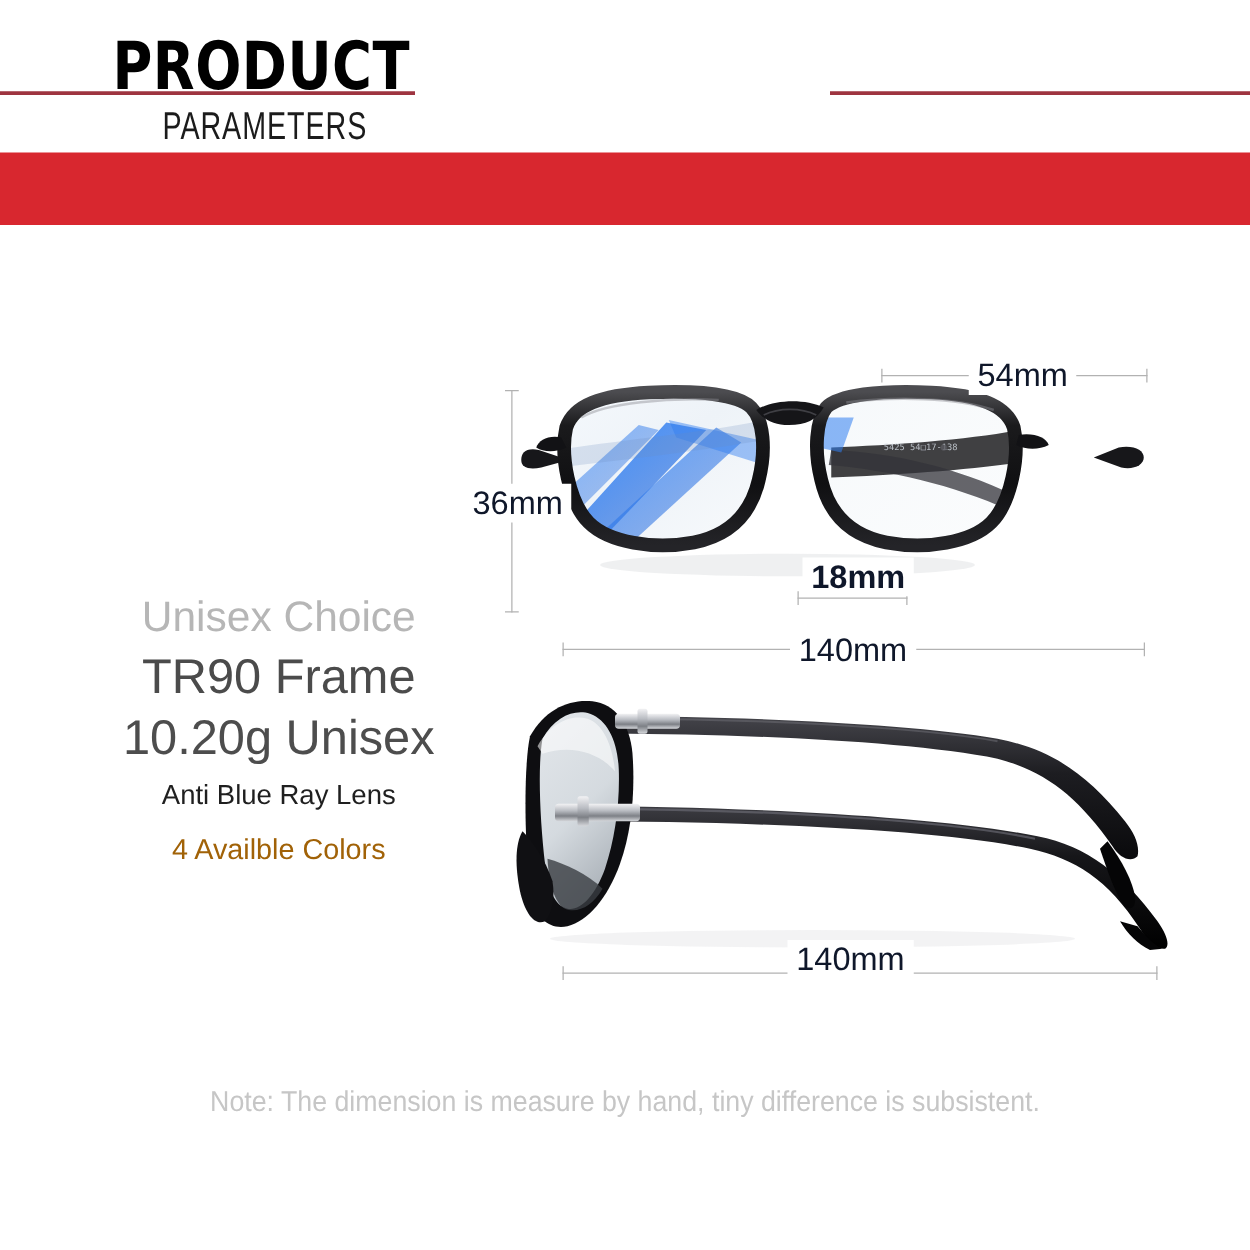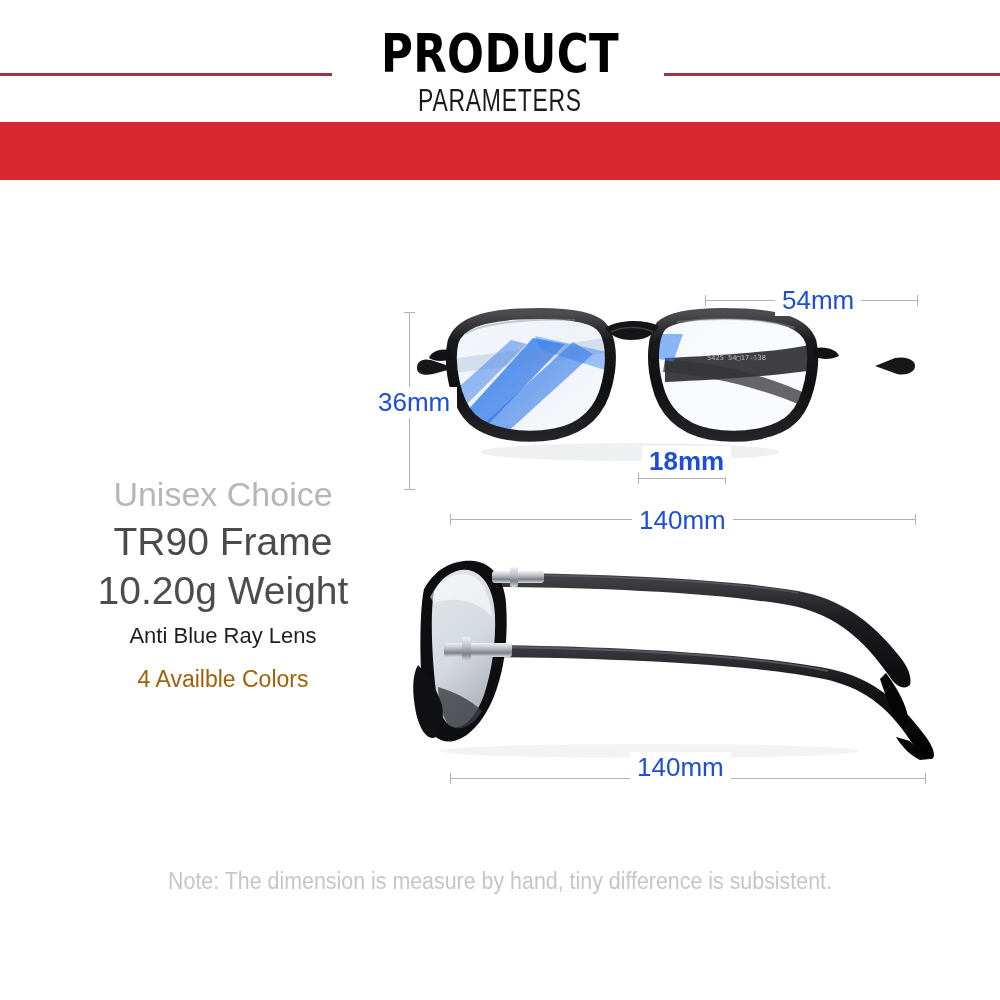--- a/index.html
+++ b/index.html
@@ -28,21 +28,21 @@
     background: #9e3440;
     top: 73px;
   }
   .rule.left  { left: 0px;   width: 332px; }
   .rule.right { left: 664px; width: 336px; }
 
   #title-block {
     position: absolute;
     left: 0; top: 26px;
     width: 1000px;
-    text-align: center;
+    text-align: left;
   }
   #product-title {
     display: block;
     font-family: "DejaVu Sans", sans-serif;
     font-weight: 700;
     font-size: 53px;
     line-height: 56px;
     letter-spacing: 0.5px;
     color: #000000;
     transform: scaleX(0.82);
@@ -78,21 +78,21 @@
   .spec-line.l1 { font-size: 34px; line-height: 45px; color: #b6b6b6; }
   .spec-line.l2 { font-size: 39px; line-height: 49px; color: #4b4b4b; }
   .spec-line.l3 { font-size: 39px; line-height: 49px; color: #4d4d4d; }
   .spec-line.l4 { font-size: 22px; line-height: 42px; color: #1f1f1f; }
   .spec-line.l5 { font-size: 23px; line-height: 45px; color: #a16207; }
 
   
   .dim-label {
     position: absolute;
     font-size: 26px;
-    color: #1d4ed8;
+    color: #0f172a;
     white-space: nowrap;
     background: #ffffff;
     padding: 0 7px;
   }
   .dim-h {
     position: absolute;
     height: 1px;
     background: #b2b2b2;
   }
   .dim-h::before, .dim-h::after {
@@ -147,21 +147,21 @@
   <div id="title-block">
     <span id="product-title">PRODUCT</span>
     <span id="parameters-subtitle">PARAMETERS</span>
   </div>
   <div id="red-band"></div>
 </div>
 
 <div id="spec-list">
   <span class="spec-line l1">Unisex Choice</span>
   <span class="spec-line l2">TR90 Frame</span>
-  <span class="spec-line l3">10.20g Weight</span>
+  <span class="spec-line l3">10.20g Unisex</span>
   <span class="spec-line l4">Anti Blue Ray Lens</span>
   <span class="spec-line l5">4 Availble Colors</span>
 </div>
 
 <svg id="front-view" class="art" viewBox="0 0 520 190">
   <defs>
     <linearGradient id="lensGradL" x1="0" y1="0" x2="1" y2="1">
       <stop offset="0%" stop-color="#f4f8fc"></stop>
       <stop offset="45%" stop-color="#eef3f8"></stop>
       <stop offset="100%" stop-color="#f8fafc"></stop>

